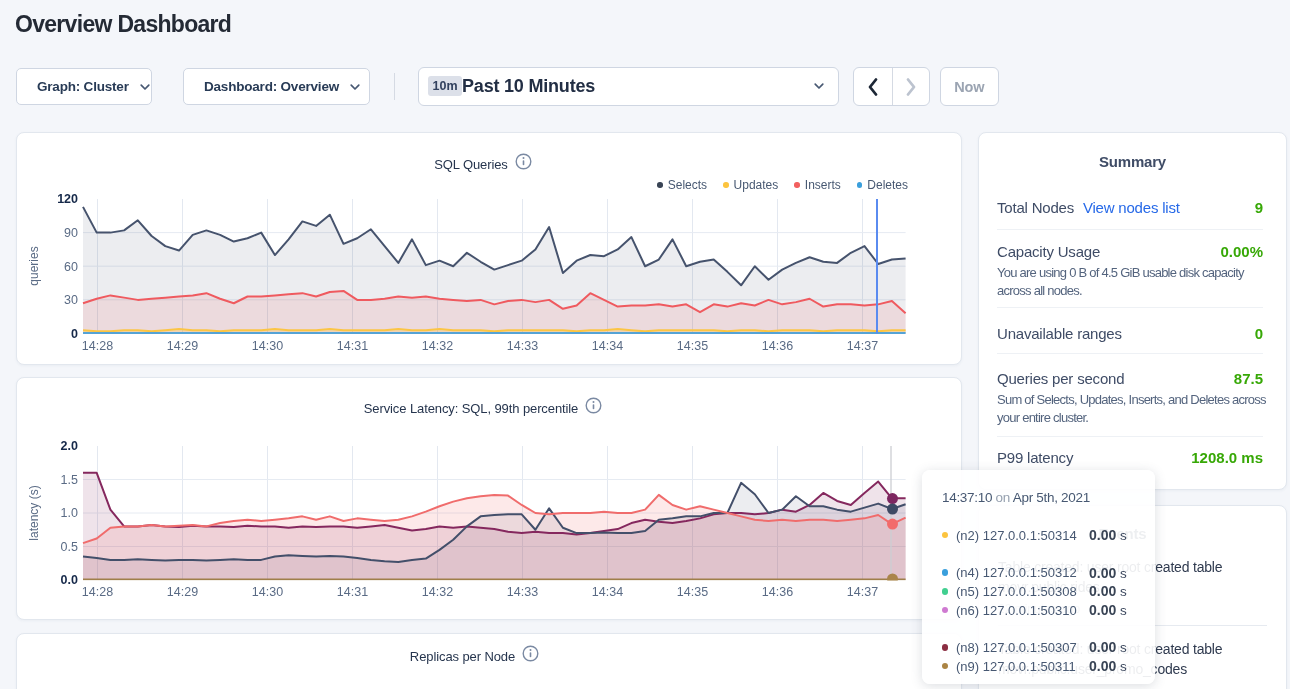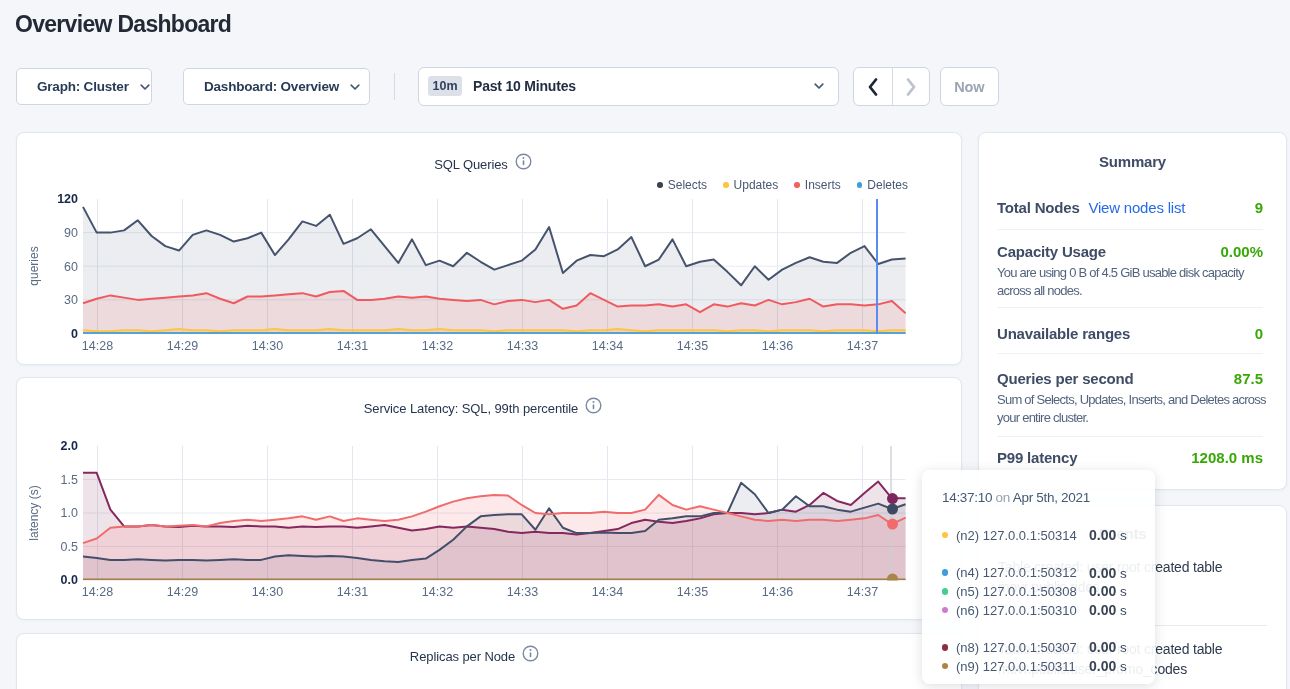--- a/index.html
+++ b/index.html
@@ -7,21 +7,21 @@
 .card{position:absolute;background:#fff;border:1px solid #e2e7ee;border-radius:8px;
  box-shadow:0 1px 3px rgba(40,70,110,0.05)}
 h1{position:absolute;left:15px;top:10.5px;font-size:23px;font-weight:600;color:#242a35;letter-spacing:-0.7px}
 .btn{position:absolute;background:#fff;border:1px solid #cfd6e2;border-radius:5px;
  display:flex;align-items:center;color:#283b56;font-weight:700;font-size:13.5px;letter-spacing:-0.2px}
 .ctitle{position:absolute;left:0;right:0;text-align:center;font-size:13px;font-weight:400;
  color:#26354e;letter-spacing:-0.1px}
 .litem{display:inline-flex;align-items:center;margin-left:16px;font-size:12px;color:#475872;height:12px}
 .ldot{width:5.5px;height:5.5px;border-radius:50%;display:inline-block;margin-right:5px}
 .srow{position:absolute;left:997px;width:266px;display:flex;justify-content:space-between;align-items:baseline}
-.slab{font-weight:700;font-size:15px;color:#3f4c66;letter-spacing:-0.2px}
+.slab{font-weight:400;font-size:15px;color:#3f4c66;letter-spacing:-0.2px}
 .sval{font-weight:700;font-size:15px;color:#37a806}
 .sgray{position:absolute;left:19px;width:256px;font-size:13px;color:#54647e;letter-spacing:-0.75px;line-height:17.5px}
 .sdiv{position:absolute;left:997px;width:266px;height:1px;background:#eef1f5}
 .trow{position:absolute;left:19.5px;right:10px;height:18px;display:flex;align-items:center}
 .tdot{width:6.5px;height:6.5px;border-radius:50%;display:inline-block;margin-right:8px;flex:none}
 .tlab{font-size:13px;color:#475872;width:133px}
 .tval{font-size:14px;font-weight:700;color:#394455}
 .ts{font-weight:400;font-size:13.5px;color:#3c485e}
 </style></head><body>
 <h1>Overview Dashboard</h1>
@@ -35,21 +35,21 @@
 <div class="btn" style="left:183px;top:68px;width:187px;height:37px;padding-left:20px">Dashboard: Overview
  <span style="margin-left:10px;display:flex">
       <svg width="12" height="12" viewBox="0 0 12 12">
         <path d="M2.2 4.2 L6 8 L9.8 4.2" fill="none" stroke="#475872" stroke-width="1.7" stroke-linecap="round" stroke-linejoin="round"></path>
       </svg>
     </span></div>
 <div class="abs" style="left:394px;top:73px;width:1px;height:27px;background:#d5dae3"></div>
 
 <div class="btn" style="left:418px;top:67px;width:421px;height:38.5px;border-radius:6px;padding-left:9px">
  <span style="background:#dce0e9;border-radius:3px;padding:3px 4.5px;font-size:12.5px;color:#32415e;letter-spacing:0">10m</span>
- <span style="margin-left:11px;font-size:14px;color:#222e44">Past 10 Minutes</span>
+ <span style="font-size:18px;color:#222e44">Past 10 Minutes</span>
  <span style="position:absolute;right:13px;display:flex">
       <svg width="12" height="12" viewBox="0 0 12 12">
         <path d="M2.2 4.2 L6 8 L9.8 4.2" fill="none" stroke="#475872" stroke-width="1.7" stroke-linecap="round" stroke-linejoin="round"></path>
       </svg>
     </span>
   </div>
 
 <div class="btn" style="left:853px;top:67px;width:77px;height:39px;border-radius:6px;padding:0">
  <span style="width:38.5px;display:flex;justify-content:center">
       <svg width="16" height="20" viewBox="0 0 16 20">

